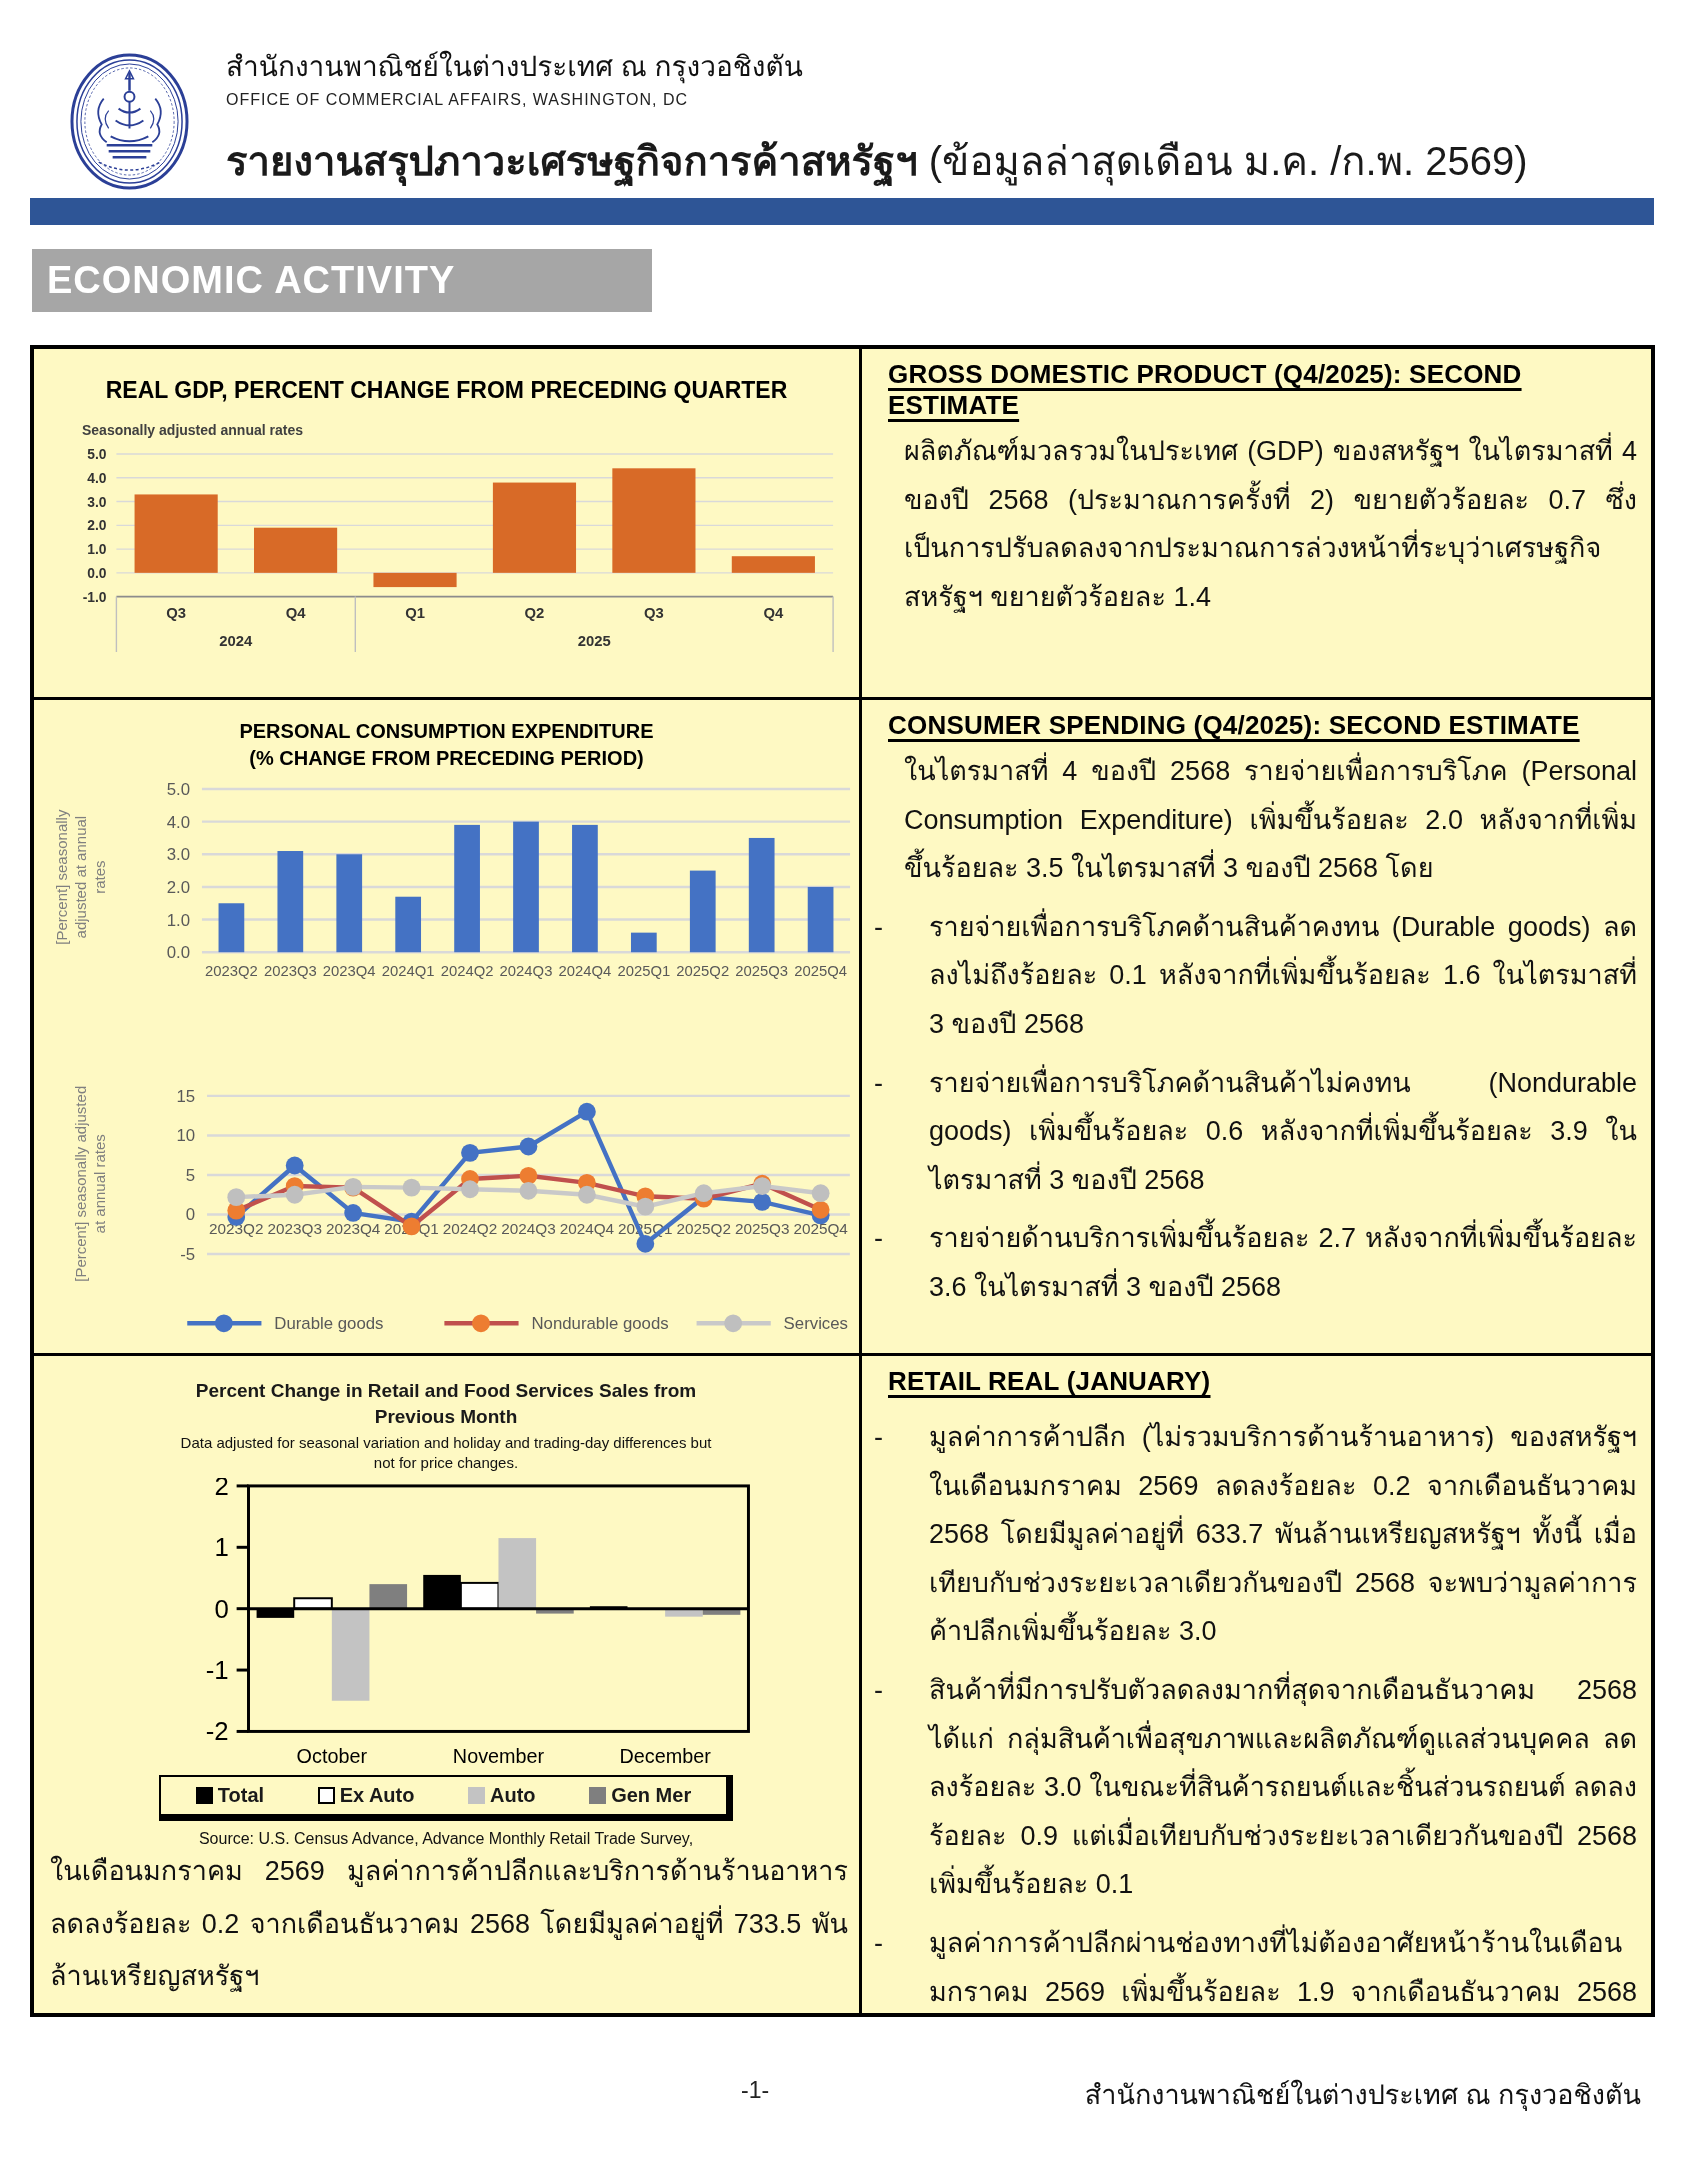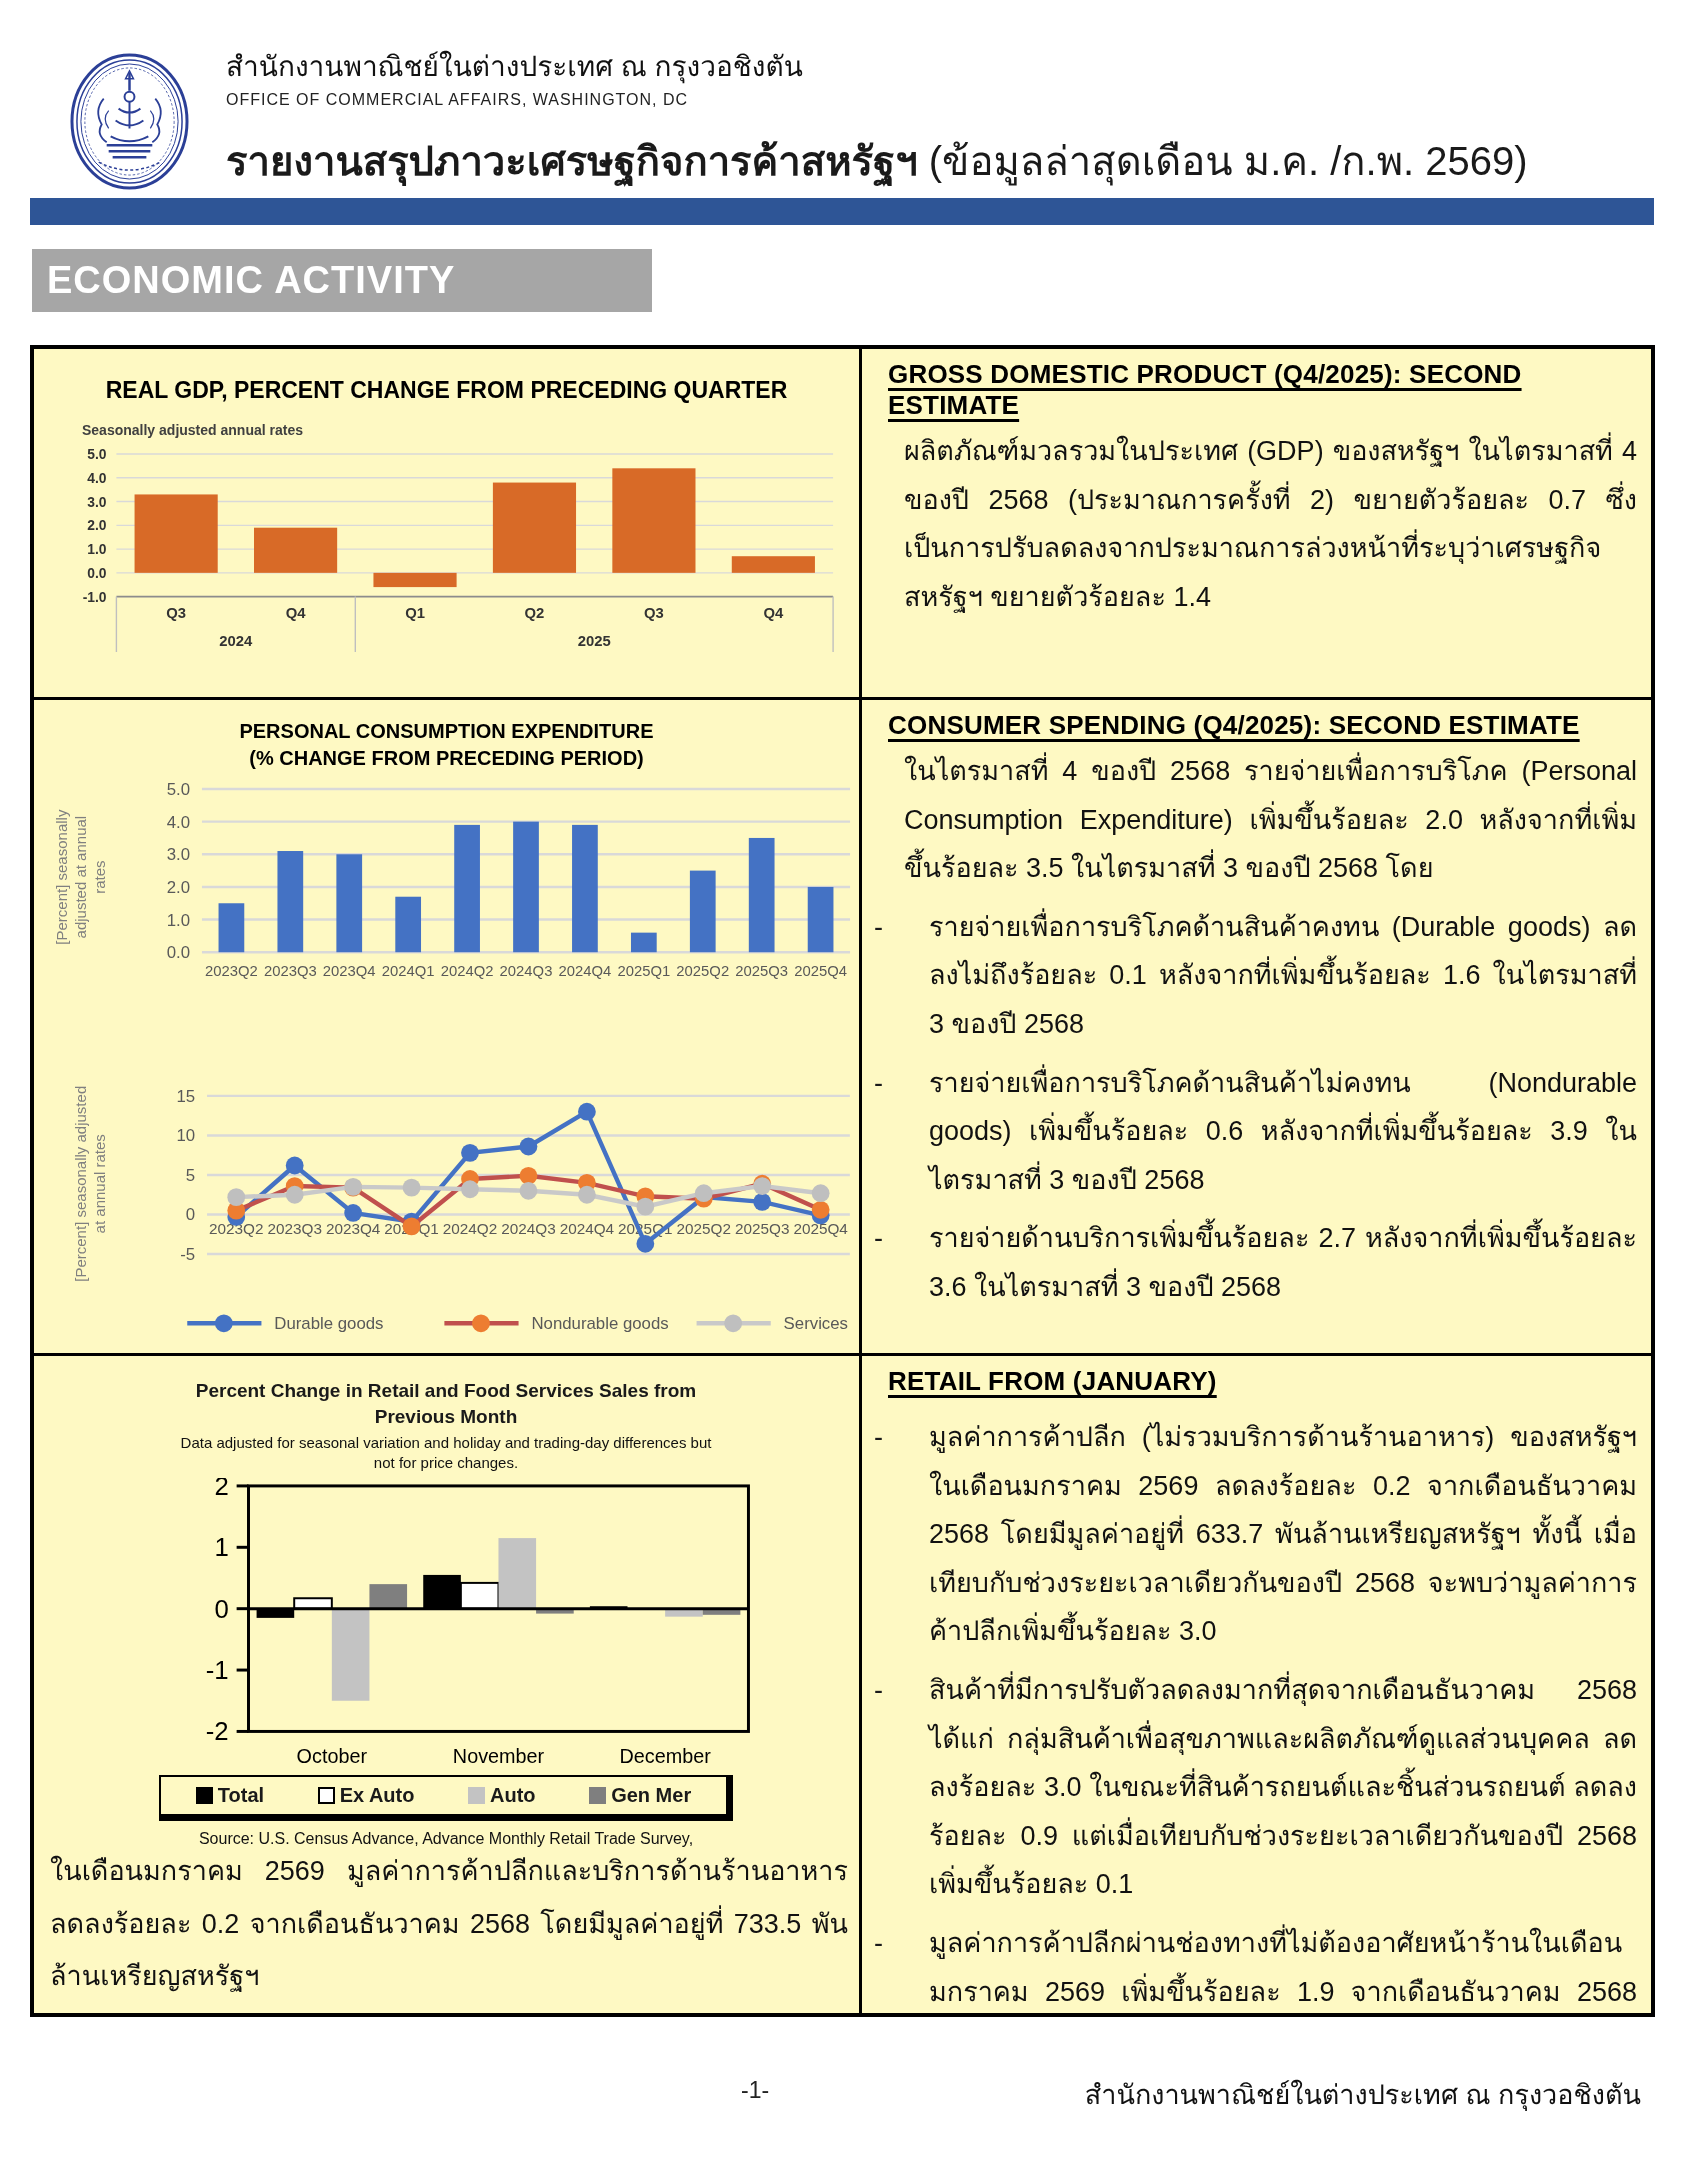--- a/index.html
+++ b/index.html
@@ -337,21 +337,21 @@
               <span class="leg-sw" style="background: rgb(127, 127, 127);"></span>
               <span>Gen Mer</span>
             </span>
           </div>
         <div class="retail-source">Source: U.S. Census Advance, Advance Monthly Retail Trade Survey,</div>
       </div>
       <div class="retail-note">ในเดือนมกราคม 2569 มูลค่าการค้าปลีกและบริการด้านร้านอาหารลดลงร้อยละ 0.2 จากเดือนธันวาคม 2568 โดยมีมูลค่าอยู่ที่ 733.5 พันล้านเหรียญสหรัฐฯ</div>
     </div>
 
     <div class="cell txt-cell">
-      <span class="sec-title">RETAIL FROM (JANUARY)</span>
+      <span class="sec-title">RETAIL REAL (JANUARY)</span>
       <div class="bullets">
           <div class="bullet">
             <span class="dash">-</span>
             <div class="btext">มูลค่าการค้าปลีก (ไม่รวมบริการด้านร้านอาหาร) ของสหรัฐฯ ในเดือนมกราคม 2569 ลดลงร้อยละ 0.2 จากเดือนธันวาคม 2568 โดยมีมูลค่าอยู่ที่ 633.7 พันล้านเหรียญสหรัฐฯ ทั้งนี้ เมื่อเทียบกับช่วงระยะเวลาเดียวกันของปี 2568 จะพบว่ามูลค่าการค้าปลีกเพิ่มขึ้นร้อยละ 3.0</div>
           </div>
           <div class="bullet">
             <span class="dash">-</span>
             <div class="btext">สินค้าที่มีการปรับตัวลดลงมากที่สุดจากเดือนธันวาคม 2568 ได้แก่ กลุ่มสินค้าเพื่อสุขภาพและผลิตภัณฑ์ดูแลส่วนบุคคล ลดลงร้อยละ 3.0 ในขณะที่สินค้ารถยนต์และชิ้นส่วนรถยนต์ ลดลงร้อยละ 0.9 แต่เมื่อเทียบกับช่วงระยะเวลาเดียวกันของปี 2568 เพิ่มขึ้นร้อยละ 0.1</div>
           </div>
           <div class="bullet">

